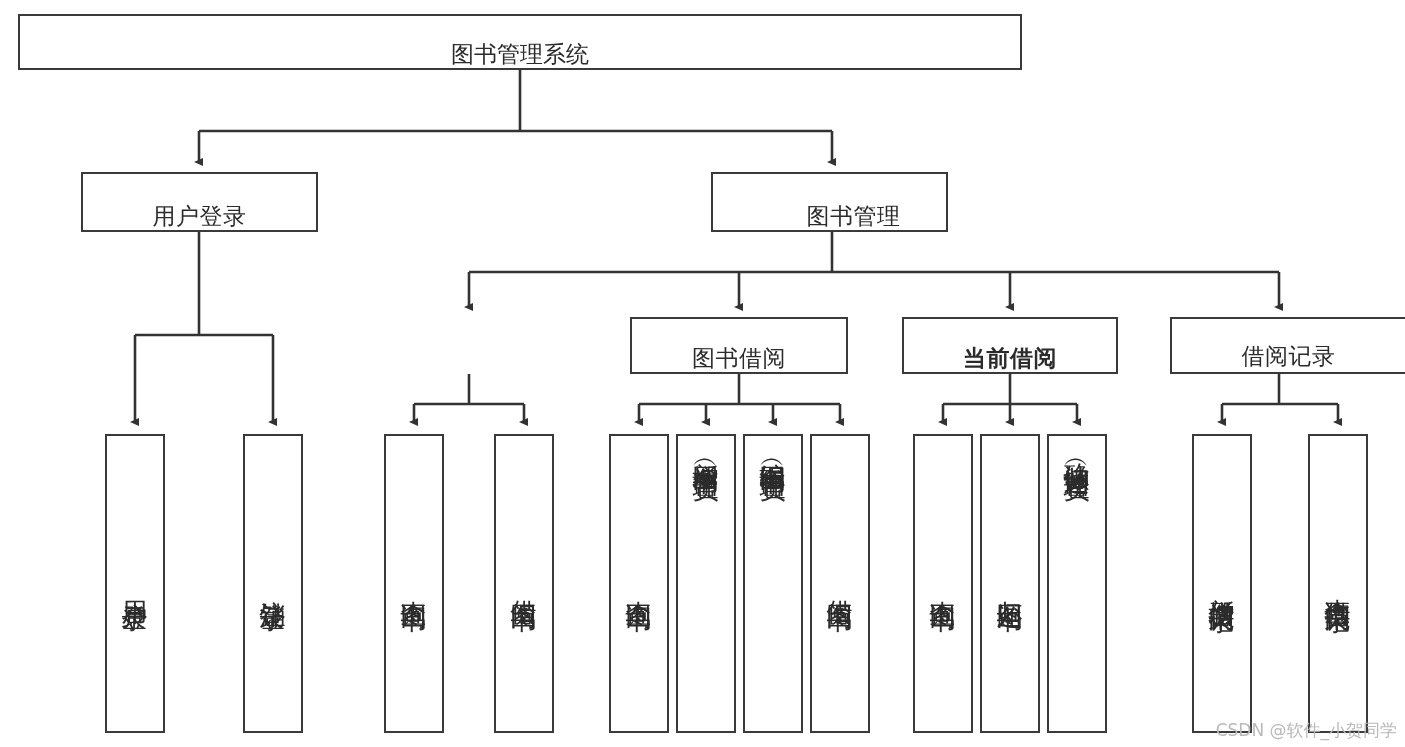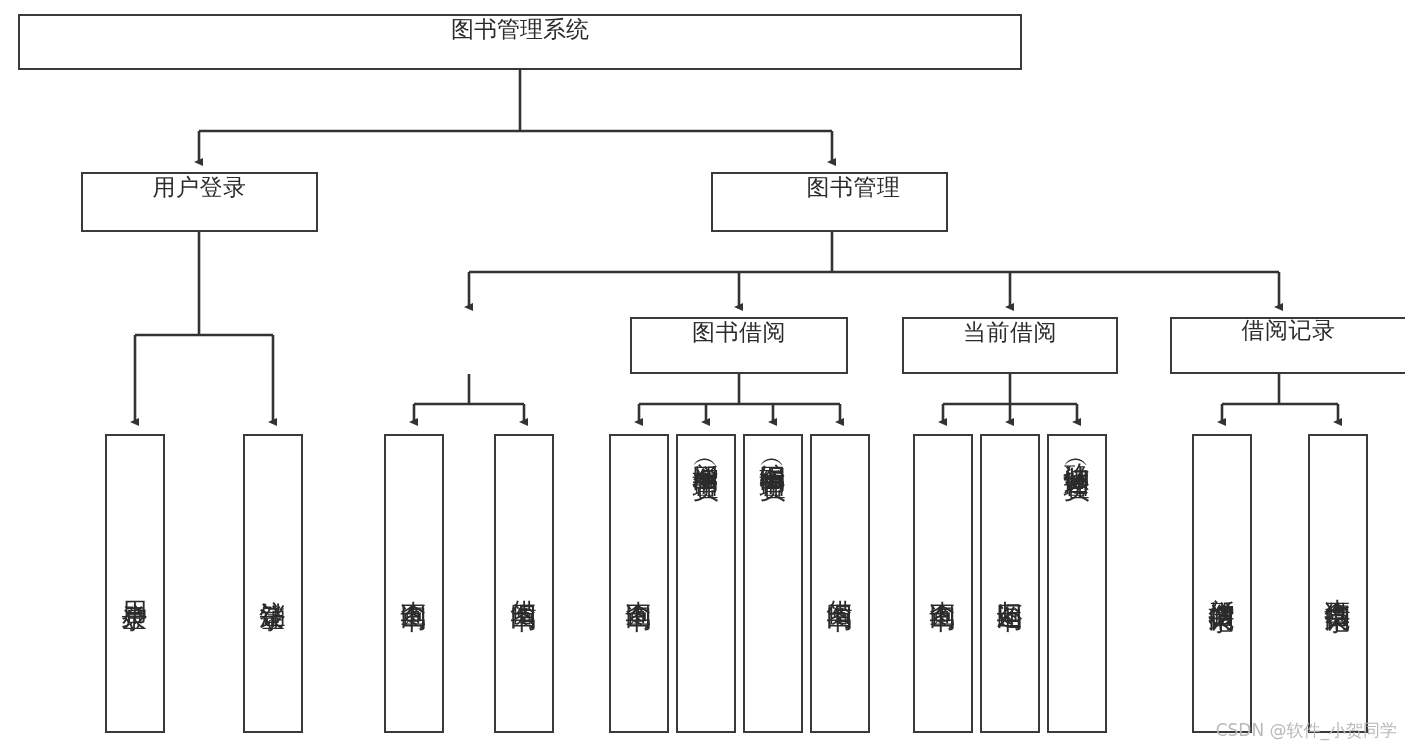--- a/index.html
+++ b/index.html
@@ -26,21 +26,21 @@
     width: 1405px;
     height: 747px;
     pointer-events: none;
   }
   .node {
     position: absolute;
     box-sizing: border-box;
     background: #ffffff;
     border: 2.5px solid #3a3a3a;
     display: flex;
-    align-items: flex-start;
+    align-items: flex-end;
     justify-content: center;
     z-index: 2;
   }
   .node .label {
     color: #2b2b2b;
     line-height: 1.16;
     text-align: center;
     white-space: nowrap;
   }
   .node.horiz .label {
@@ -147,21 +147,21 @@
 
   <div class="node horiz" style="left:711px; top:172px; width:237px; height:60px;padding-left:48px;">
     <span class="label">图书管理</span>
   </div>
 
 
   <div class="node horiz" style="left:630px; top:317px; width:218px; height:57px;">
     <span class="label">图书借阅</span>
   </div>
 
-  <div class="node horiz" style="left:902px; top:317px; width:216px; height:57px;">
+  <div class="node horiz" style="left:902px; top:317px; width:216px; height:57px;font-weight:bold;">
     <span class="label">当前借阅</span>
   </div>
 
   <div class="node horiz" style="left:1170px; top:317px; width:237px; height:57px;font-family:Liberation Mono, monospace;">
     <span class="label">借阅记录</span>
   </div>
 
   <div class="node vert centered" style="left:105px; top:434px; width:60px; height:299px;">
     <span class="label">用户登录</span>
   </div>

